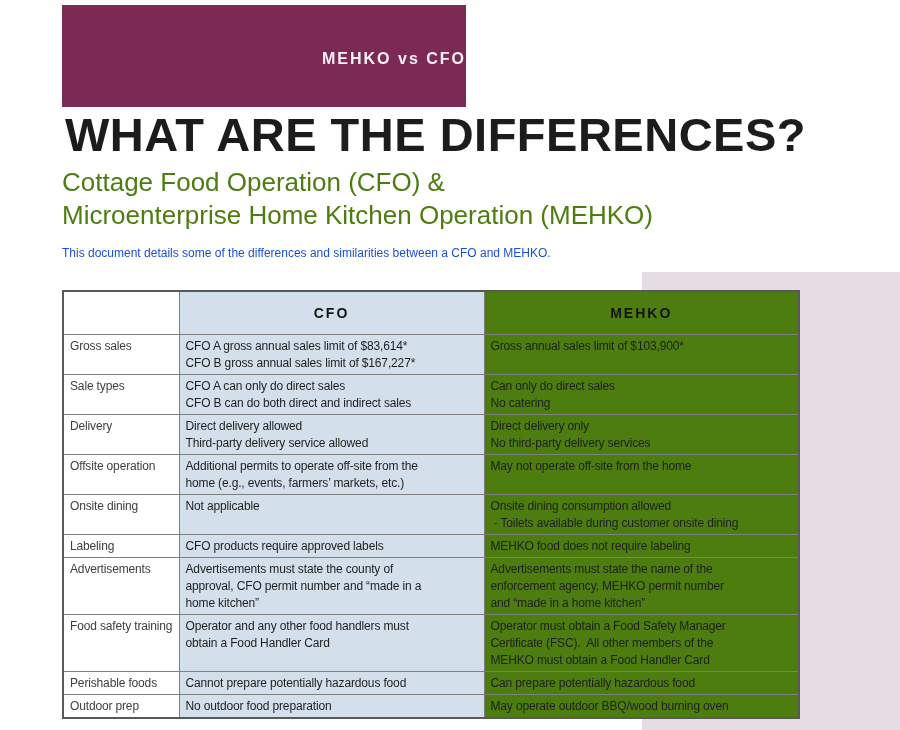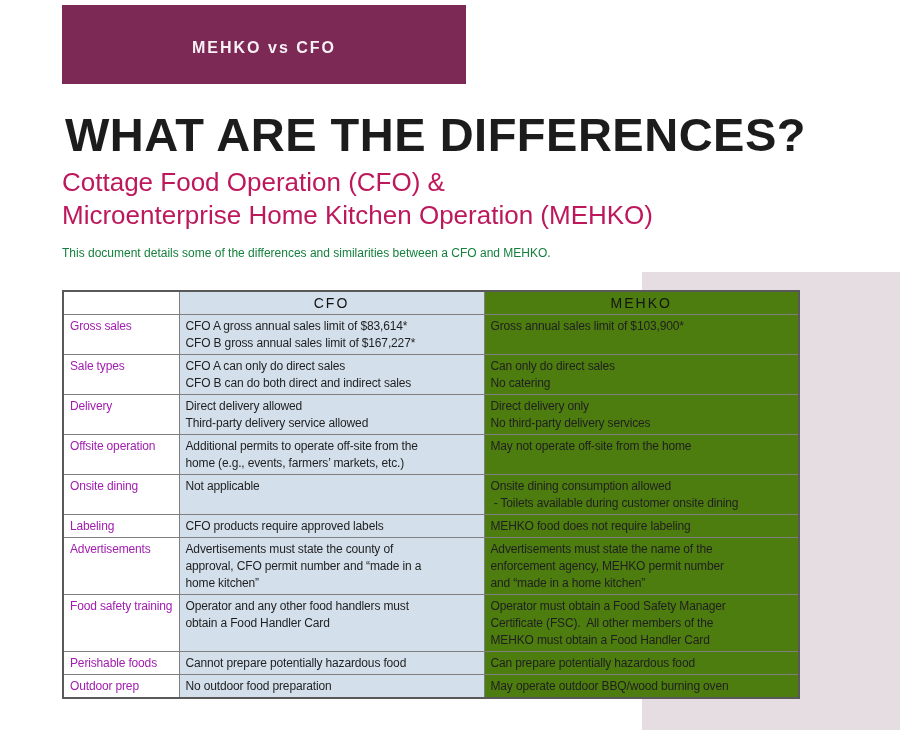--- a/index.html
+++ b/index.html
@@ -20,25 +20,25 @@
     top: 272px;
     width: 258px;
     height: 458px;
     background: #e6dde2;
   }
   .banner {
     position: absolute;
     left: 62px;
     top: 5px;
     width: 404px;
-    height: 79px;
+    height: 102px;
     background: #7c2956;
     display: flex;
     align-items: center;
-    justify-content: center;
+    justify-content: flex-end;
   }
   .banner span {
     color: #f8f0f4;
     font-size: 16px;
     font-weight: 600;
     letter-spacing: 2px;
     padding-top: 6px;
   }
   .title {
     position: absolute;
@@ -51,29 +51,29 @@
     color: #1c1c1c;
     white-space: nowrap;
   }
   .subtitle {
     position: absolute;
     left: 62px;
     top: 166px;
     font-size: 26px;
     font-weight: 400;
     line-height: 33px;
-    color: #be185d;
+    color: #4d7c0f;
     white-space: pre-line;
   }
   .description {
     position: absolute;
     left: 62px;
     top: 246px;
     font-size: 12px;
-    color: #15803d;
+    color: #1d4ed8;
   }
   table.compare {
     position: absolute;
     left: 62px;
     top: 290px;
     width: 736px;
     border-collapse: collapse;
     table-layout: fixed;
     font-size: 12px;
     letter-spacing: -0.15px;
@@ -87,31 +87,31 @@
     vertical-align: top;
     padding: 3px 6px 2px 6px;
     line-height: 17px;
     white-space: pre-wrap;
     overflow: hidden;
   }
   table.compare { border: 2px solid #595959; }
   table.compare th {
     text-align: center;
     font-size: 14px;
-    font-weight: 400;
+    font-weight: 700;
     letter-spacing: 2px;
     color: #141414;
-    padding: 2px 4px;
+    padding: 12px 4px;
     line-height: 18px;
     white-space: nowrap;
   }
   .bg-white { background: #ffffff; }
   .bg-cfo   { background: #d3dfeb; }
   .bg-mehko { background: #4d7c0f; }
-  td.label-cell { color: #a21caf; margin-top: 43px; }
+  td.label-cell { color: #404040; margin-top: 43px; }
 </style>
 </head>
 <body>
 
 <div class="page">
 
   <div class="pink-panel"></div>
 
   <div class="banner">
     <span>MEHKO vs CFO</span>

